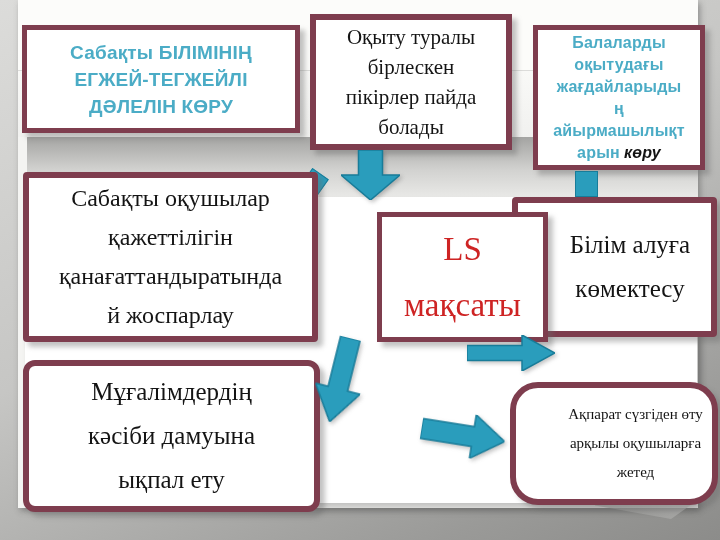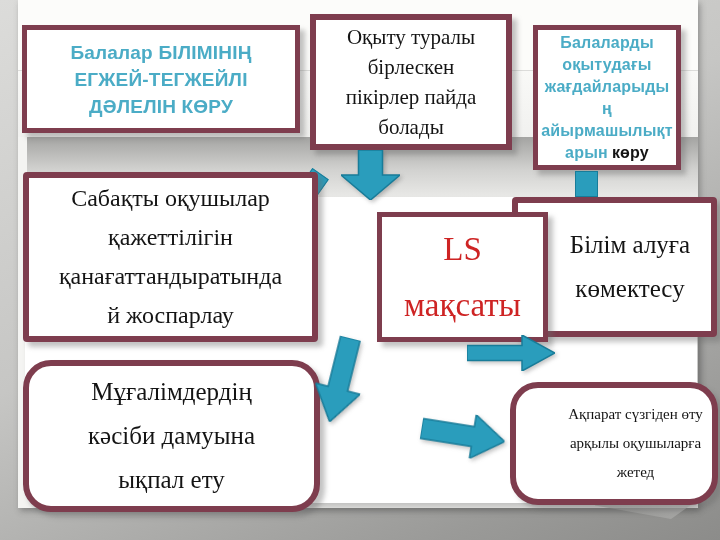--- a/index.html
+++ b/index.html
@@ -25,26 +25,26 @@
   
   .box{box-sizing:border-box;background:#FFFFFF;border:5px solid #7E3D4E;
        display:flex;align-items:center;justify-content:center;text-align:center;
        box-shadow:5px 5px 5px rgba(105,105,105,.40);}
   .round{border-radius:4px;border-width:6px;}
   .pre{white-space:pre-line;}
   .teal-txt{font-family:"Liberation Sans",sans-serif;font-weight:700;color:#4BACC6;letter-spacing:.2px;}
   .serif-txt{font-family:"Liberation Serif",serif;color:#141414;}
   .box-tl{left:22px;top:25px;width:278px;height:108px;font-size:19px;line-height:27px;}
   .box-tm{left:310px;top:14px;width:202px;height:136px;border-width:6px;font-size:21px;line-height:30px;}
-  .box-tr{left:533px;top:25px;width:148px;height:145px;font-size:16px;line-height:22px;}
-  .box-tr .dark{color:#141414;}
+  .box-tr{left:533px;top:25px;width:172px;height:145px;font-size:16px;line-height:22px;}
+  .box-tr .dark{color:#141414;font-style:italic;}
   .box-ls{left:337px;top:212px;width:171px;height:130px;font-size:33px;line-height:56px;color:#CE2424;margin-left:40px;}
   .box-plan{left:23px;top:172px;width:295px;height:170px;font-size:24px;line-height:39px;}
   .box-help{left:512px;top:197px;width:205px;height:140px;font-size:25px;line-height:44px;padding-left:31px;}
-  .box-grow{left:23px;top:360px;width:297px;height:152px;border-radius:28px;font-size:25px;line-height:44px;}
+  .box-grow{left:23px;top:360px;width:297px;height:152px;border-radius:12px;font-size:25px;line-height:44px;}
   .box-info{left:510px;top:382px;width:208px;height:123px;border-radius:28px;font-size:15px;line-height:29px;padding-left:43px;}
   
   .arr{filter:drop-shadow(2px 2px 2px rgba(80,80,80,.35));}
   .arr svg{display:block;}
   .conn-rect{background:#2A9DBC;border:1px solid #187C99;box-sizing:border-box;}
   .frag{background:#2A9DBC;border:1px solid #187C99;box-sizing:border-box;transform:rotate(35deg);}
 </style>
 </head>
 <body>
 
@@ -55,21 +55,21 @@
     <div class="abs sheet-line"></div>
     <div class="abs sheet-mid"></div>
     <div class="abs band"></div>
     <div class="abs panel"></div>
   </div>
   <div class="abs curl"></div>
 
   <div class="abs frag" style="left:302px;top:171px;width:20px;height:30px;"></div>
 
   <div class="abs box box-tl">
-    <span class="pre teal-txt">Балалар БІЛІМІНІҢ
+    <span class="pre teal-txt">Сабақты БІЛІМІНІҢ
 ЕГЖЕЙ-ТЕГЖЕЙЛІ
 ДӘЛЕЛІН КӨРУ</span>
   </div>
 
   <div class="abs box box-tm serif-txt">
     <span class="pre">Оқыту туралы
 бірлескен
 пікірлер пайда
 болады</span>
   </div>

